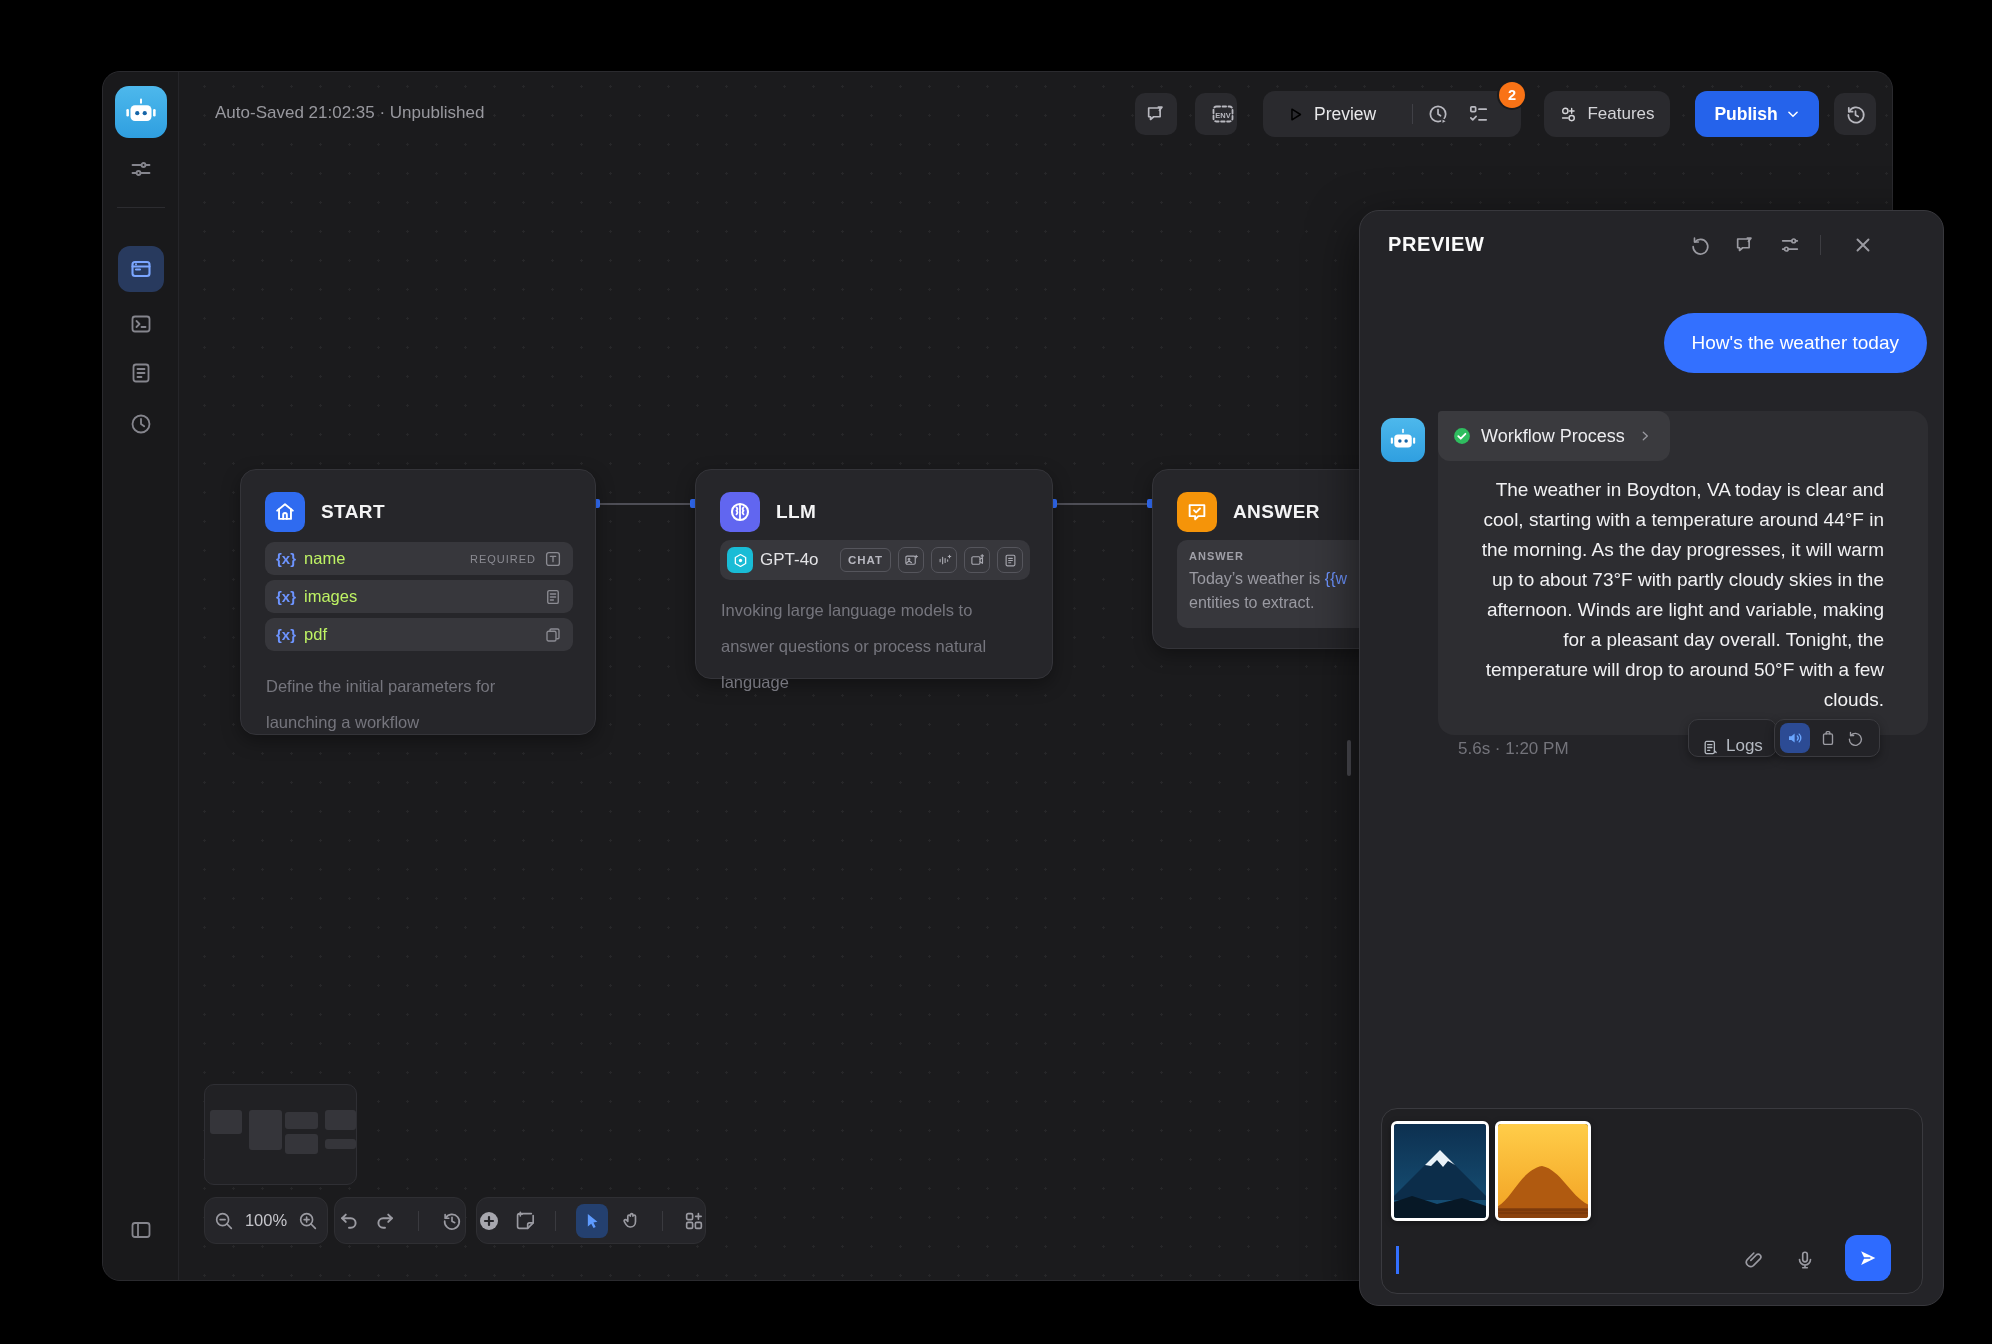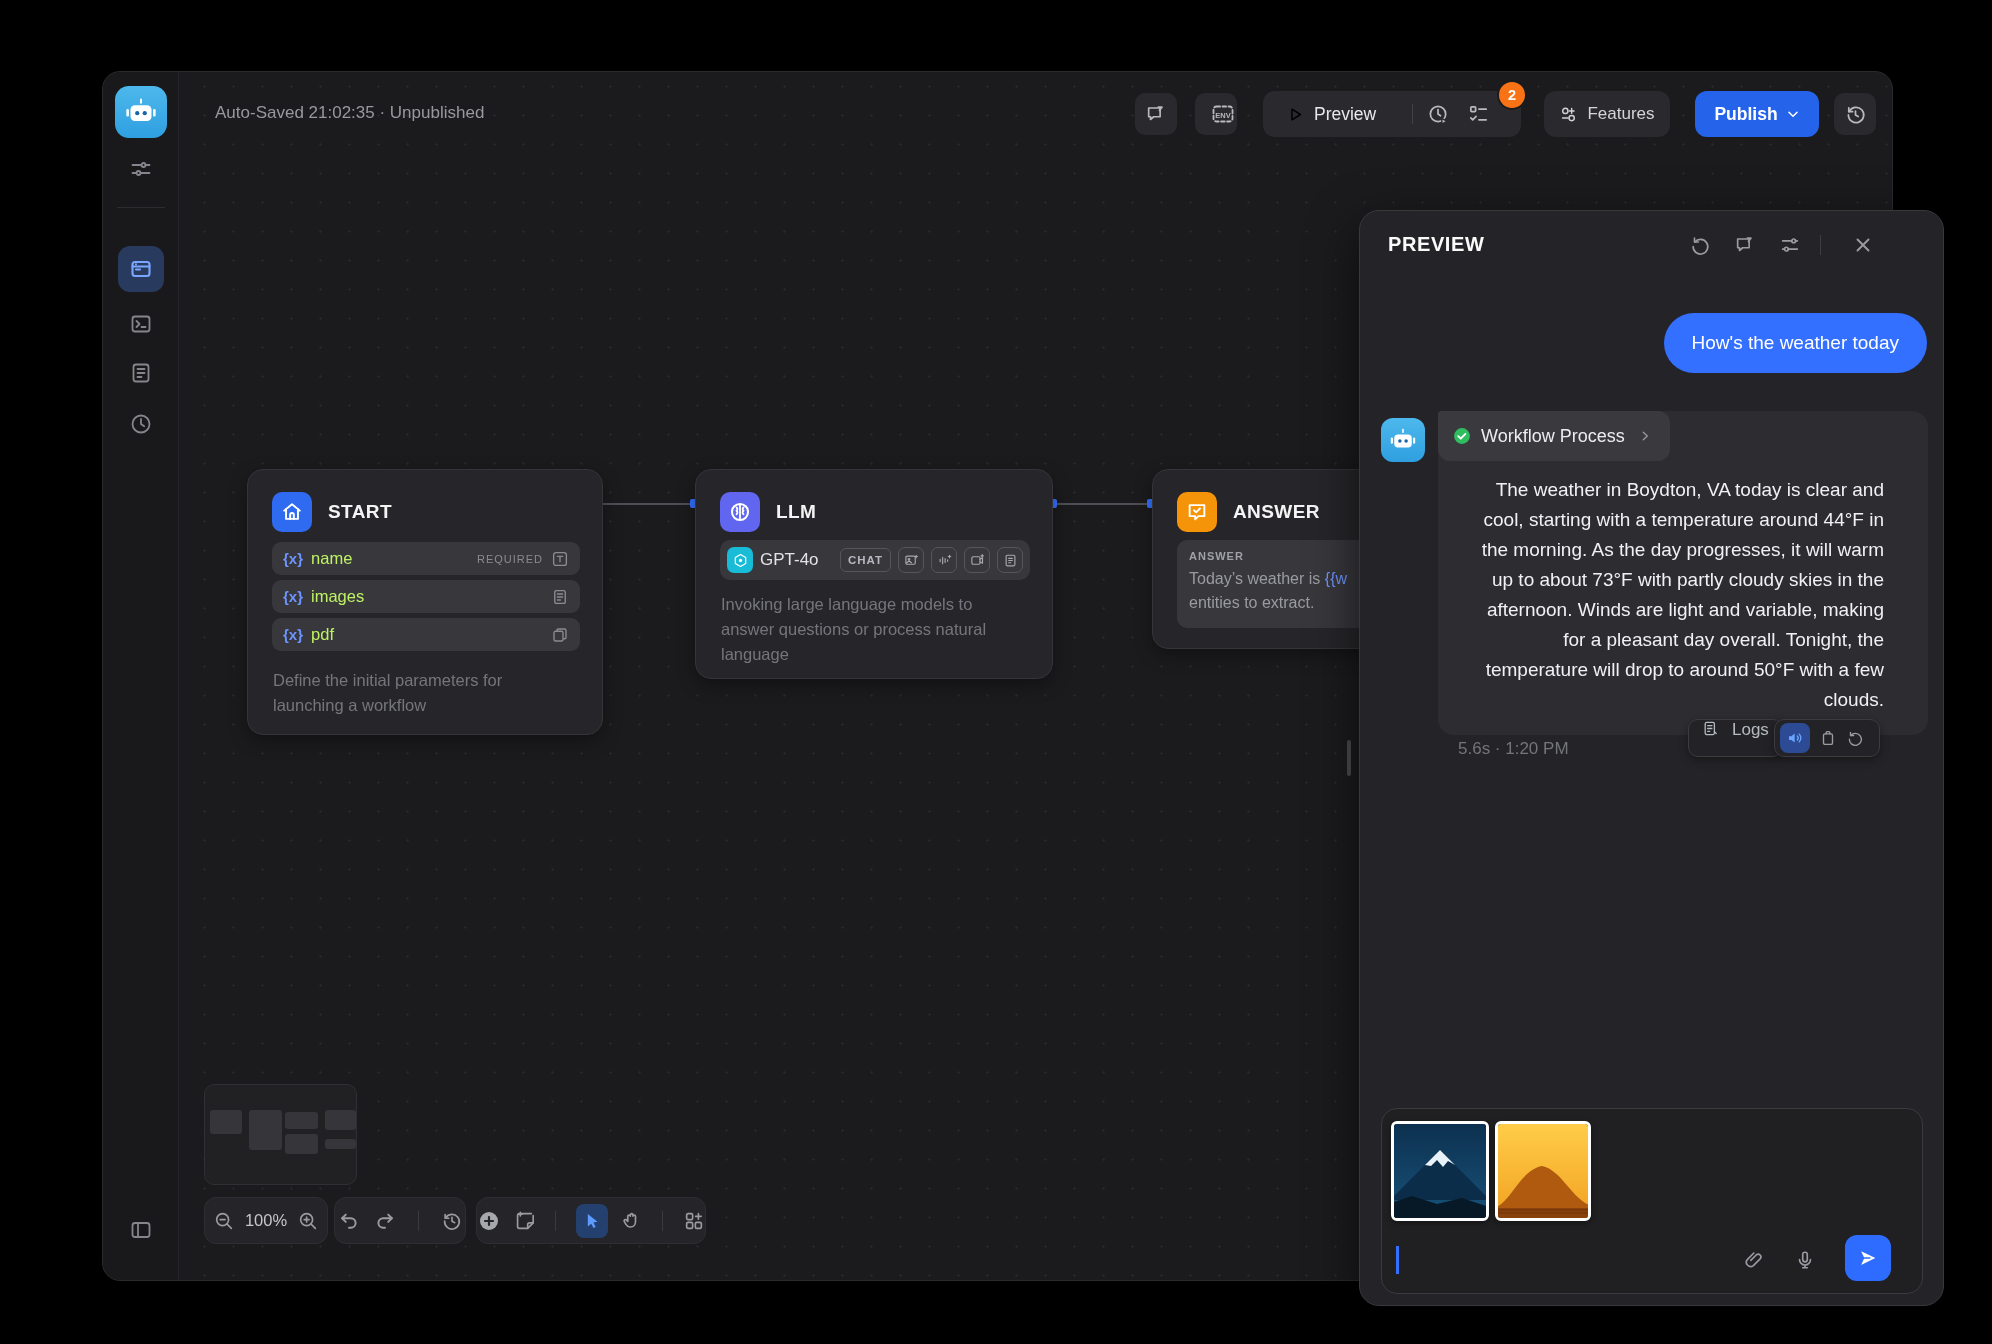--- a/index.html
+++ b/index.html
@@ -49,21 +49,21 @@
     display:flex; align-items:center; justify-content:center; color:#fff; }
   .node-title { position:absolute; left:80px; top:31px; font-size:19px; font-weight:700;
     color:#f4f4f5; letter-spacing:0.4px; }
   .vrow { position:absolute; left:24px; width:308px; height:33px; border-radius:9px; background:#37373c;
     display:flex; align-items:center; padding:0 11px; gap:8px; }
   .vx { color:#6d94ff; font-size:15px; font-weight:700; }
   .vname { color:#bef264; font-size:16.5px; }
   .vtag { margin-left:auto; color:#8b8b92; font-size:11px; letter-spacing:1px; }
   .vtype { color:#8b8b92; width:18px; height:18px; }
   .vtype.noTag { margin-left:auto; }
-  .ndesc { position:absolute; left:25px; color:#75757d; font-size:16.5px; line-height:25px; }
+  .ndesc { position:absolute; left:25px; color:#75757d; font-size:16.5px; line-height:36px; }
   .mrow { position:absolute; left:24px; top:70px; width:310px; height:40px; border-radius:10px;
     background:#37373c; display:flex; align-items:center; padding:0 7px; gap:7px; }
   .oai { width:26px; height:26px; border-radius:7px; background:#19bcd6; display:flex;
     align-items:center; justify-content:center; color:#fff; }
   .mname { color:#e4e4e7; font-size:17px; }
   .chat-badge { margin-left:auto; height:24px; border:1px solid #55555c; border-radius:6px;
     color:#b8b8c0; font-size:11.5px; letter-spacing:1px; display:flex; align-items:center;
     padding:0 7px; font-weight:600; }
   .chip { width:26px; height:26px; border:1px solid #55555c; border-radius:7px; color:#a8a8b0;
     display:flex; align-items:center; justify-content:center; }
@@ -101,21 +101,21 @@
     color:#fff; font-size:19px; display:flex; align-items:center; padding:0 28px; white-space:nowrap; }
   .avatar { position:absolute; left:21px; top:207px; width:44px; height:44px; border-radius:12px;
     background:linear-gradient(180deg,#4db8ec,#2f9fe0); display:flex; align-items:center; justify-content:center; }
   .bot-card { position:absolute; left:78px; top:200px; width:490px; background:#2d2d31;
     border-radius:16px; border-top-left-radius:4px;text-align:right; }
   .process { width:232px; height:50px; background:#3a3a3e; border-radius:12px; border-top-left-radius:4px;
     display:flex; align-items:center; padding:0 14px; gap:9px; }
   .process-label { font-size:18px; color:#ededf0; }
   .bot-body { padding:14px 22px 20px 22px; font-size:19px; line-height:30px; color:#f1f1f3; max-width:468px; }
   .logs-pill { position:absolute; left:328px; top:508px; height:38px; border-radius:10px; background:#232327;
-    border:1px solid #3b3b40; display:flex; align-items:flex-start; padding:0 13px; gap:13px; z-index:12;
+    border:1px solid #3b3b40; display:flex; align-items:flex-end; padding:0 13px; gap:7px; z-index:12;
     color:#b5bac2; font-size:17px; box-shadow:0 3px 8px rgba(0,0,0,0.35); }
   .tools-pill { position:absolute; left:414px; top:508px; width:106px; height:38px; border-radius:10px;
     background:#232327; border:1px solid #3b3b40; display:flex; align-items:center; padding:0 5px; gap:9px;
     z-index:12; box-shadow:0 3px 8px rgba(0,0,0,0.35); }
   .speaker-btn { width:30px; height:30px; border-radius:8px; background:#2c4b94; color:#6aa6ff;
     display:flex; align-items:center; justify-content:center; }
   .meta { position:absolute; left:98px; top:528px; font-size:17px; color:#74747b; }
 
   .chatbox { position:absolute; left:21px; top:897px; width:542px; height:186px; background:#202023;
     border:1px solid #3a3a3f; border-radius:16px; }
@@ -140,21 +140,21 @@
   <div class="window">
     <div class="dots"></div>
 
     <div class="edge" style="left:493px; top:431px; width:99px;"></div>
     <div class="edge" style="left:950px; top:431px; width:99px;"></div>
     <div class="port" style="left:488px; top:427px;"></div>
     <div class="port" style="left:587px; top:427px;"></div>
     <div class="port" style="left:945px; top:427px;"></div>
     <div class="port" style="left:1044px; top:427px;"></div>
 
-    <div class="node" style="left:144px; top:397px; width:356px; height:266px;">
+    <div class="node" style="left:137px; top:397px; width:356px; height:266px;">
       <div class="node-ic" style="background:#2f6bf0;">
         <svg width="22" height="22" viewBox="0 0 24 24">
             <path class="st2" d="M3.5 10.5 12 3.5l8.5 7"></path>
             <path class="st2" d="M5.5 9v10.5h13V9"></path>
             <path class="st2" d="M10 19.5v-4.5a2 2 0 0 1 4 0v4.5"></path>
           </svg>
       </div>
       <div class="node-title">START</div>
       <div class="vrow" style="top:72px;">
         <span class="vx">{x}</span>

